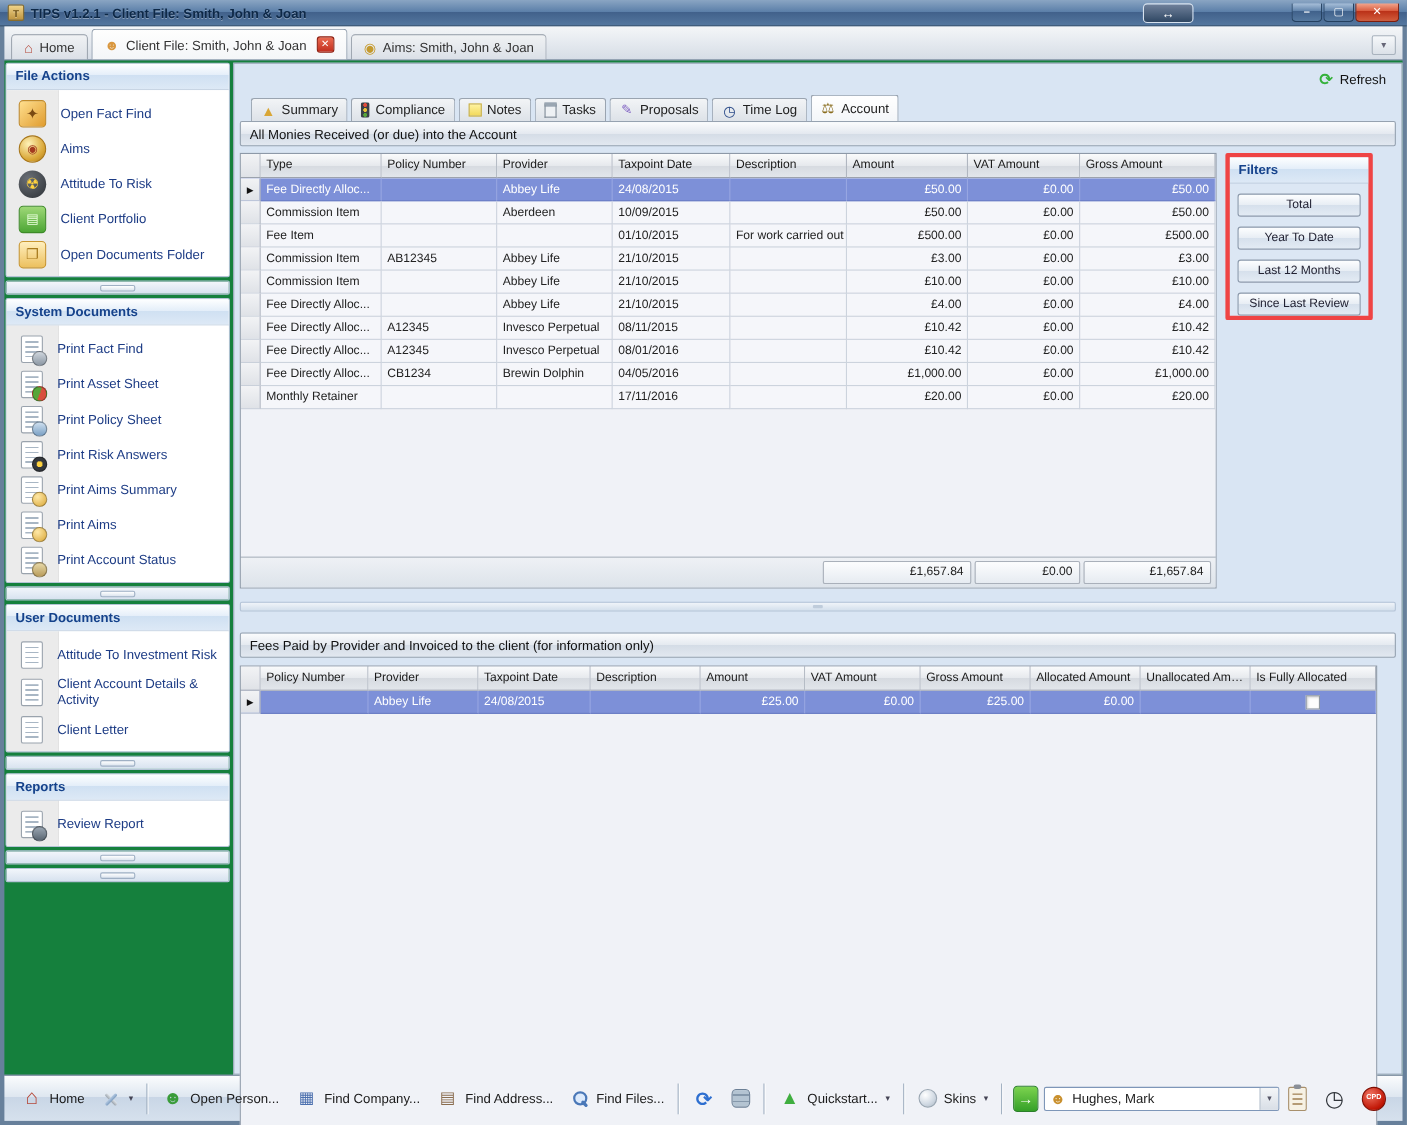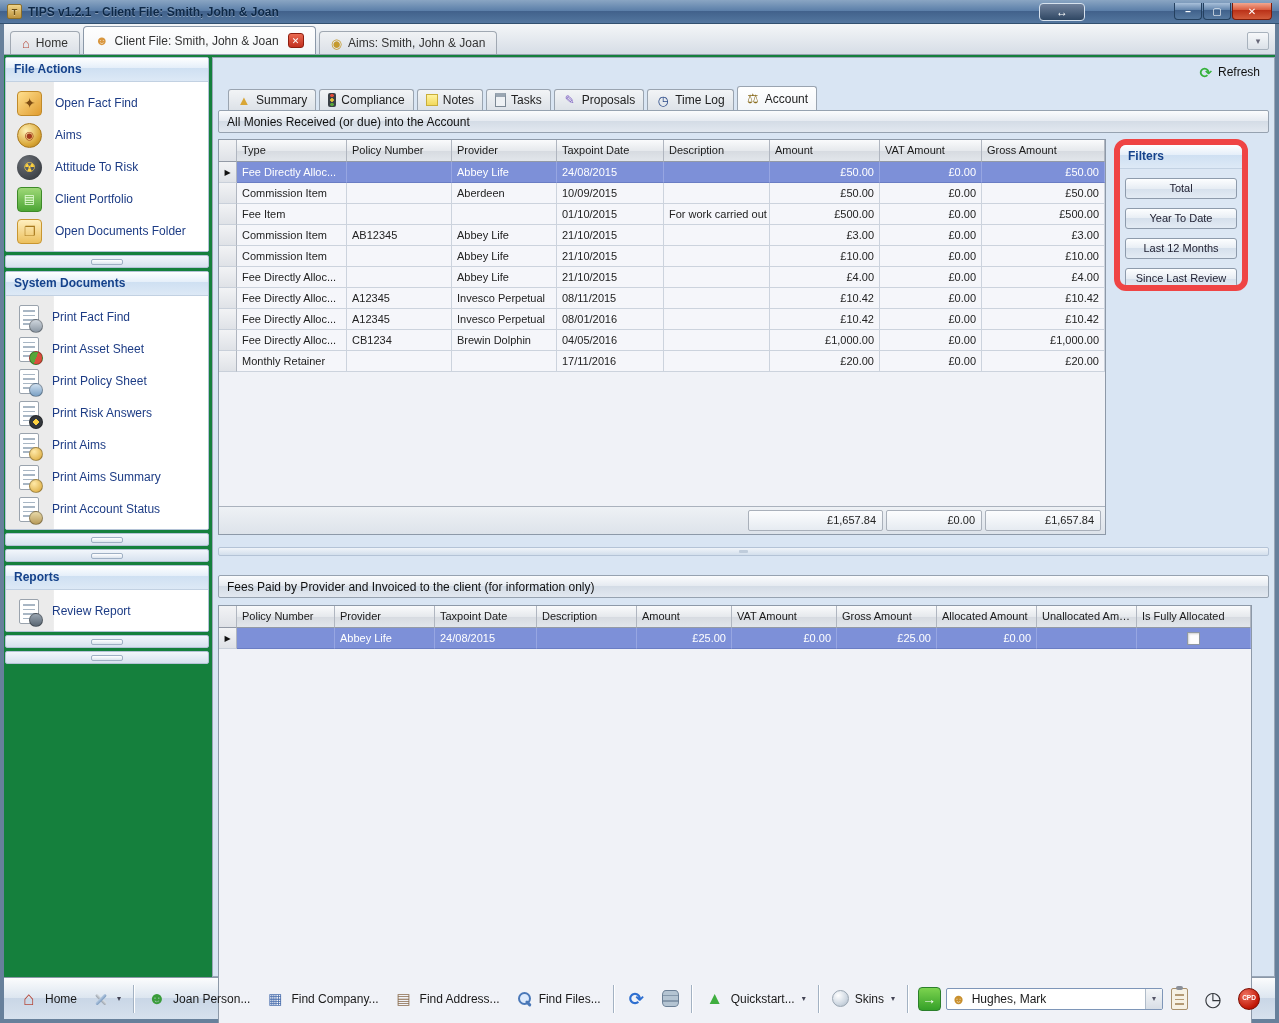--- a/index.html
+++ b/index.html
@@ -108,21 +108,21 @@
   .g-cell.num{text-align:right}
   .g-cell.ctr{display:flex;align-items:center;justify-content:center}
   .g-row.sel{background:#7d90d8;color:#fff}
   .g-row.sel .g-cell{border-right-color:#97a6e2;border-bottom-color:#6a7dc4}
   .g-totals{flex:none;height:28px;border-top:1px solid #aab2bd;display:flex;align-items:center;justify-content:flex-end;gap:3px;padding:0 4px;
     background:linear-gradient(#eef1f5,#dde3ea)}
   .tbox{height:21px;line-height:19px;background:linear-gradient(#fcfdfe,#e6ebf1);border:1px solid #a9b0ba;border-radius:2px;
     font-size:11px;text-align:right;padding:0 6px}
   .cbx{width:13px;height:13px;background:#fdfdfd;border:1px solid #8f98a3;box-shadow:inset 1px 1px 2px rgba(0,0,0,.18);cursor:pointer}
 
-  .filters{width:134px;flex:none;height:152px;border:6px solid #ef4444;border-radius:12px;background:#dce7f4;overflow:hidden}
+  .filters{width:134px;flex:none;height:152px;border:4px solid #ef4444;border-radius:2px;background:#dce7f4;overflow:hidden}
   .fbtn{display:block;width:112px;height:21px;margin:9px auto 0;cursor:pointer;color:#223;font-size:11px;text-align:center;line-height:19px;
     background:linear-gradient(#fdfeff,#e7edf4 50%,#d6e0ec 50%,#e3ebf4);border:1px solid #8e9bac;border-radius:3px}
 
   .splitter{height:9px;margin-top:12px;border:1px solid #b4c3d6;border-radius:2px;cursor:row-resize;position:relative;
     background:linear-gradient(#f0f4f9,#d3dfec)}
   .splitter::after{content:"";position:absolute;left:50%;top:2px;width:9px;height:3px;margin-left:-5px;background:#bfccdb;border-radius:1px}
   .ghdr2{margin-top:19px}
 
   
   .sbar{height:42px;margin:0 4px;display:flex;align-items:center;gap:1px;padding:0 8px;color:#1a1a1a;
@@ -236,35 +236,52 @@
           </div>
           <div class="sb-item">
             <span class="pg" data-icon="print-policy"></span>
             <span class="sb-label">Print Policy Sheet</span>
           </div>
           <div class="sb-item">
             <span class="pg" data-icon="print-risk"></span>
             <span class="sb-label">Print Risk Answers</span>
           </div>
           <div class="sb-item">
+            <span class="pg" data-icon="print-aims2"></span>
+            <span class="sb-label">Print Aims Summary</span>
+          </div>
+          <div class="sb-item">
             <span class="pg" data-icon="print-aims"></span>
             <span class="sb-label">Print Aims</span>
           </div>
           <div class="sb-item">
-            <span class="pg" data-icon="print-aims2"></span>
-            <span class="sb-label">Print Aims Summary</span>
-          </div>
-          <div class="sb-item">
             <span class="pg" data-icon="print-account"></span>
             <span class="sb-label">Print Account Status</span>
           </div>
         </div>
       </div>
       <div class="grip">
         <span></span>
+      </div>
+      <div class="sb-section">
+        <div class="sb-header">User Documents</div>
+        <div class="sb-body">
+          <div class="sb-item">
+            <span class="pg" data-icon="doc"></span>
+            <span class="sb-label">Attitude To Investment Risk</span>
+          </div>
+          <div class="sb-item">
+            <span class="pg" data-icon="doc"></span>
+            <span class="sb-label">Client Account Details &amp; Activity</span>
+          </div>
+          <div class="sb-item">
+            <span class="pg" data-icon="doc"></span>
+            <span class="sb-label">Client Letter</span>
+          </div>
+        </div>
       </div>
       <div class="grip">
         <span></span>
       </div>
       <div class="sb-section">
         <div class="sb-header">Reports</div>
         <div class="sb-body">
           <div class="sb-item">
             <span class="pg" data-icon="report"></span>
             <span class="sb-label">Review Report</span>
@@ -506,21 +523,21 @@
     <span class="si si-home">⌂</span>
     <span>Home</span>
   </div>
   <div class="sb-btn">
     <span class="si si-tools"></span>
     <span class="drop">▾</span>
   </div>
   <div class="vsep"></div>
   <div class="sb-btn">
     <span class="si si-person">☻</span>
-    <span>Joan Person...</span>
+    <span>Open Person...</span>
   </div>
   <div class="sb-btn">
     <span class="si si-building">▦</span>
     <span>Find Company...</span>
   </div>
   <div class="sb-btn">
     <span class="si si-book">▤</span>
     <span>Find Address...</span>
   </div>
   <div class="sb-btn">

